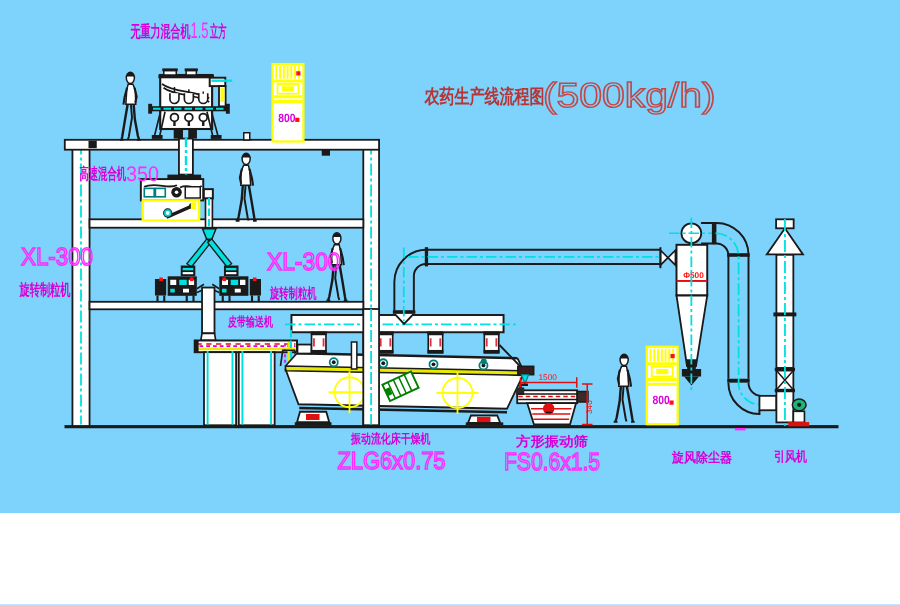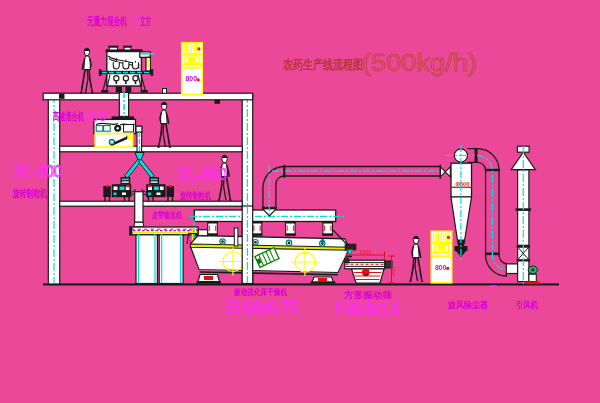--- a/index.html
+++ b/index.html
@@ -1,16 +1,16 @@
 <!DOCTYPE html>
 <html><head>
 <meta charset="utf-8">
 <style>
 html,body{margin:0;padding:0;background:#ffffff;}
-#stage{position:relative;width:600px;height:403px;background:#ec4899;overflow:hidden;
+#stage{position:relative;width:600px;height:342px;background:#7dd3fc;overflow:hidden;
 font-family:"Liberation Sans", sans-serif;}
 svg{position:absolute;left:0;top:0;}
 .cn{font-family:"Liberation Sans", sans-serif;font-weight:bold;fill:#d800d8;}
 .num{font-family:"Liberation Sans", sans-serif;fill:#ff2aff;}
 .red{fill:#ff1010;font-family:"Liberation Sans", sans-serif;}
 </style>
 </head>
 <body>
 <div id="stage">
 <svg width="600" height="403" viewBox="0 0 600 403">

